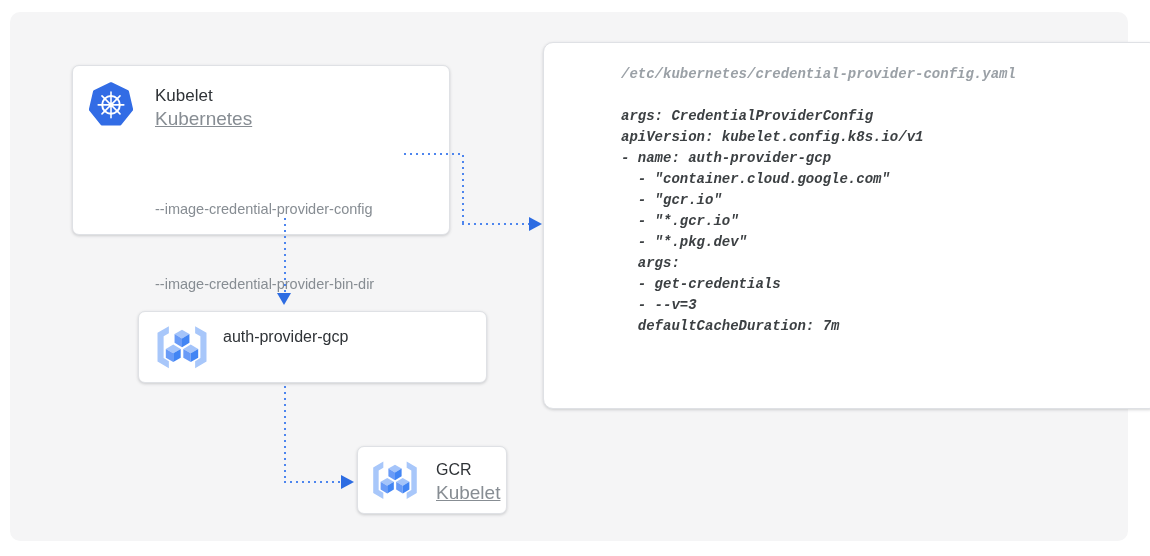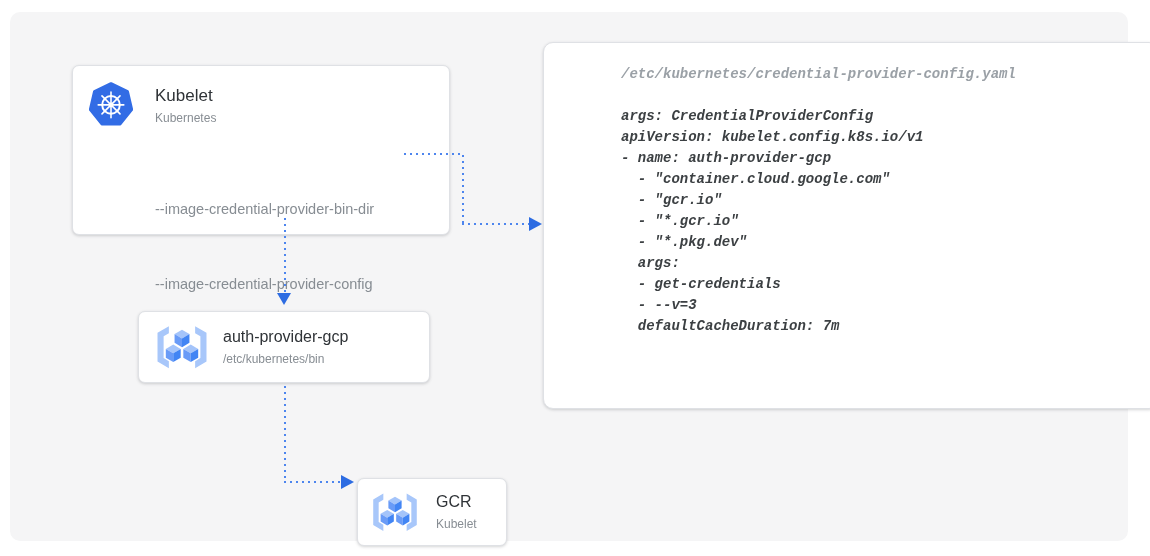--- a/index.html
+++ b/index.html
@@ -6,36 +6,36 @@
   body{font-family:"Liberation Sans",sans-serif;-webkit-font-smoothing:antialiased;}
 
   .stage{position:relative;width:1150px;height:556px;background:#fff;overflow:hidden;}
   .panel-bg{position:absolute;left:10px;top:12px;width:1118px;height:529px;
     background:var(--panel-bg);border-radius:10px;}
 
   
   .card{position:absolute;background:#fff;border:1px solid var(--card-border);
     border-radius:7px;box-shadow:0 1px 3px rgba(60,64,67,.22);box-sizing:border-box;}
   .card-kubelet{left:72px;top:65px;width:378px;height:170px;}
-  .card-auth{left:138px;top:311px;width:292px;height:72px;}
-  .card-gcr{left:357px;top:446px;width:150px;height:68px;margin-top:32px;}
+  .card-auth{left:138px;top:311px;width:349px;height:72px;}
+  .card-gcr{left:357px;top:446px;width:150px;height:68px;}
 
   .node-icon{position:absolute;display:block;}
   .card-kubelet .node-icon{left:16px;top:15px;width:44px;height:46px;}
   .card-auth   .node-icon{left:15px;top:12px;width:56px;height:48px;}
   .card-gcr    .node-icon{left:12px;top:13px;width:50px;height:42px;}
 
   .node-head{position:absolute;}
   .card-kubelet .node-head{left:82px;top:18px;}
   .card-auth    .node-head{left:84px;top:13px;}
   .card-gcr     .node-head{left:78px;top:11px;}
 
   .node-title{font-size:17px;color:var(--title-text);line-height:23px;}
   .card-auth .node-title,.card-gcr .node-title{font-size:16px;}
-  .node-sub{font-size:12px;color:var(--muted-text);line-height:23px;}
+  .node-sub{font-size:19px;color:var(--muted-text);line-height:23px;text-decoration:underline;}
 
   .flags{position:absolute;left:82px;top:81px;font-size:14.5px;
     color:var(--muted-text);line-height:25px;white-space:pre;}
 
   
   .code-panel{position:absolute;left:543px;top:42px;width:616px;height:367px;
     background:#fff;border:1px solid var(--card-border);border-radius:10px;
     box-shadow:0 1px 3px rgba(60,64,67,.22);box-sizing:border-box;
     padding:21px 4px 0 77px;
     font-family:"Liberation Mono","DejaVu Sans Mono",monospace;
@@ -99,32 +99,31 @@
 
   <div class="card card-kubelet">
     <svg class="node-icon" viewBox="0 0 100 100">
         <use href="#sym-k8s"></use>
       </svg>
     <div class="node-head">
       <div class="node-title">Kubelet</div>
       <div class="node-sub">Kubernetes</div>
     </div>
     <div class="flags">
+      <div>--image-credential-provider-config</div>
       <div>--image-credential-provider-bin-dir</div>
-      <div>--image-credential-provider-config</div>
     </div>
   </div>
 
   <div class="card card-auth">
     <svg class="node-icon" viewBox="0 0 64 54">
         <use href="#sym-gcr"></use>
       </svg>
     <div class="node-head">
       <div class="node-title">auth-provider-gcp</div>
-      <div class="node-sub">/etc/kubernetes/bin</div>
     </div>
   </div>
 
   <div class="card card-gcr">
     <svg class="node-icon" viewBox="0 0 64 54">
         <use href="#sym-gcr"></use>
       </svg>
     <div class="node-head">
       <div class="node-title">GCR</div>
       <div class="node-sub">Kubelet</div>

